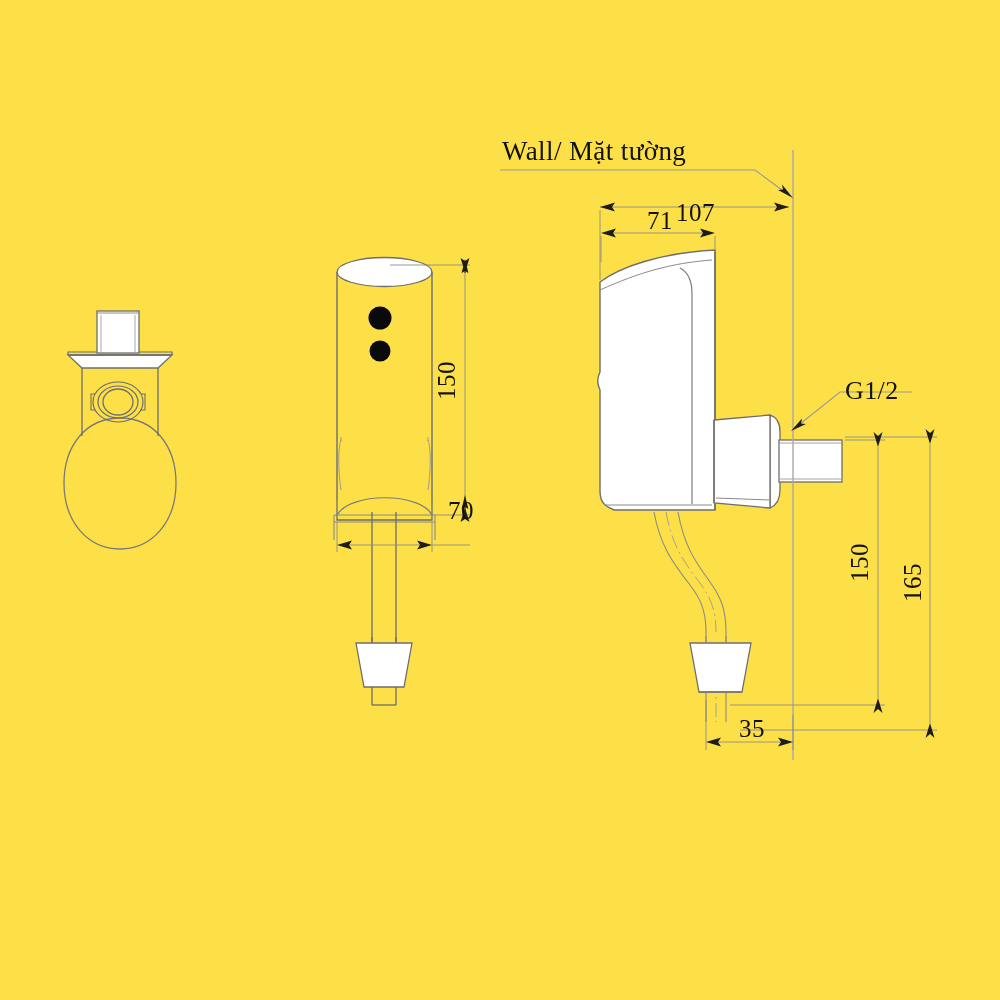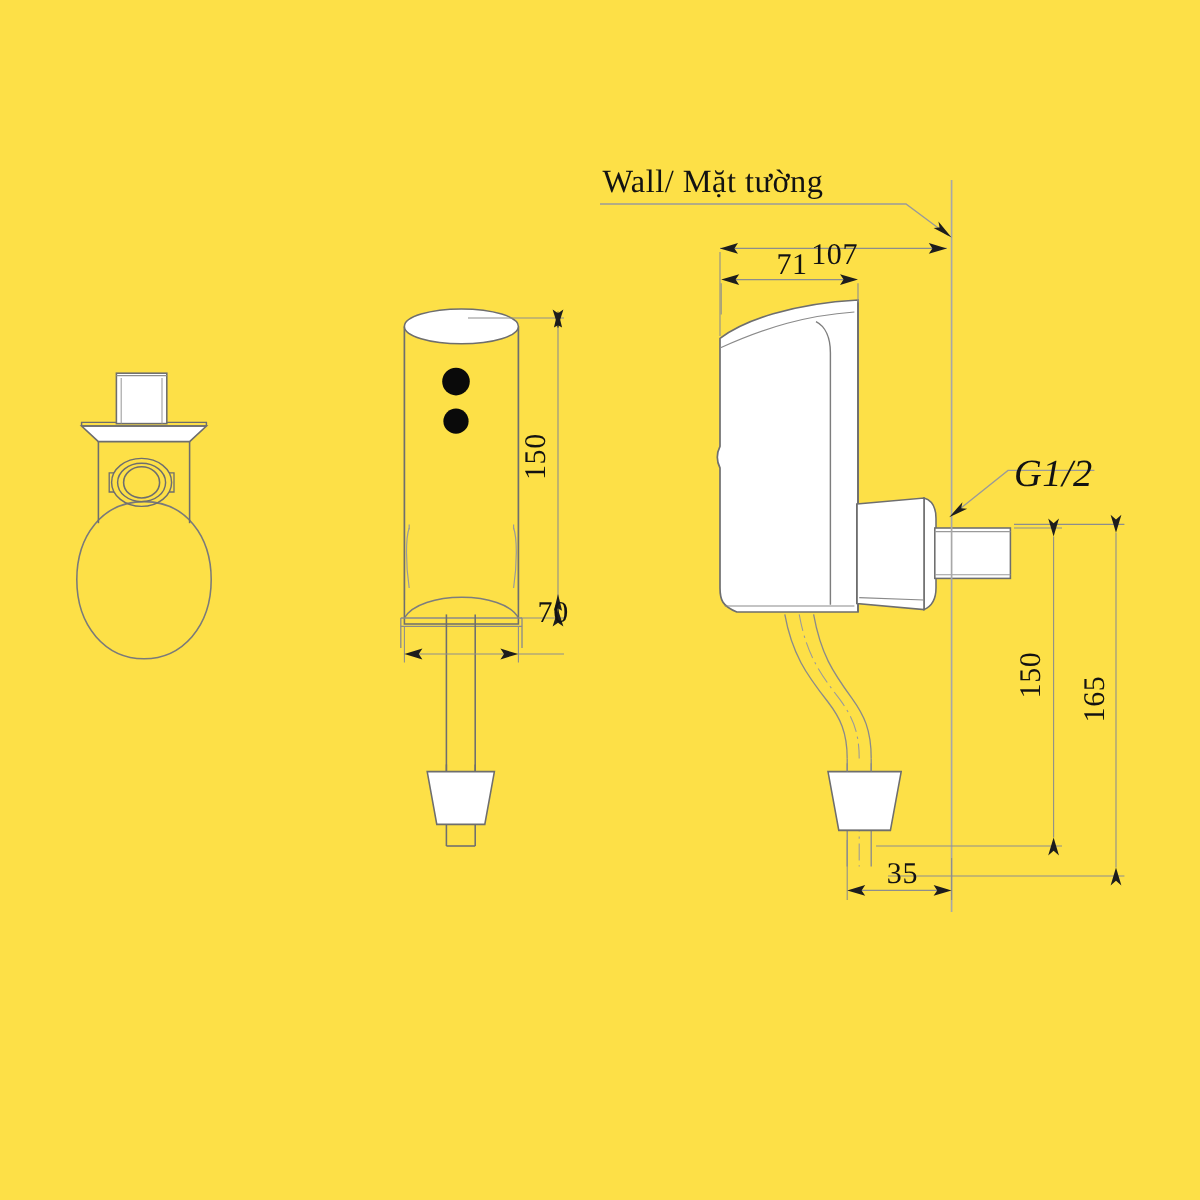--- a/index.html
+++ b/index.html
@@ -41,23 +41,22 @@
     transform-origin: 50% 50%;
   }
   .rot-ccw {
     transform: rotate(-90deg);
   }
   .label-wall {
     font-size: 27px;
     letter-spacing: 0.4px;
   }
   .label-thread {
-    font-size: 32px;
+    font-size: 26px;
     letter-spacing: 0.4px;
-    font-style: italic;
   }
 </style>
 </head>
 <body>
 
 <div id="sheet">
 
   <svg id="drawing" viewBox="0 0 1000 1000">
     <defs>
       <marker id="arrOpenR" markerWidth="14" markerHeight="10" refX="13" refY="5" orient="auto" markerUnits="userSpaceOnUse">

